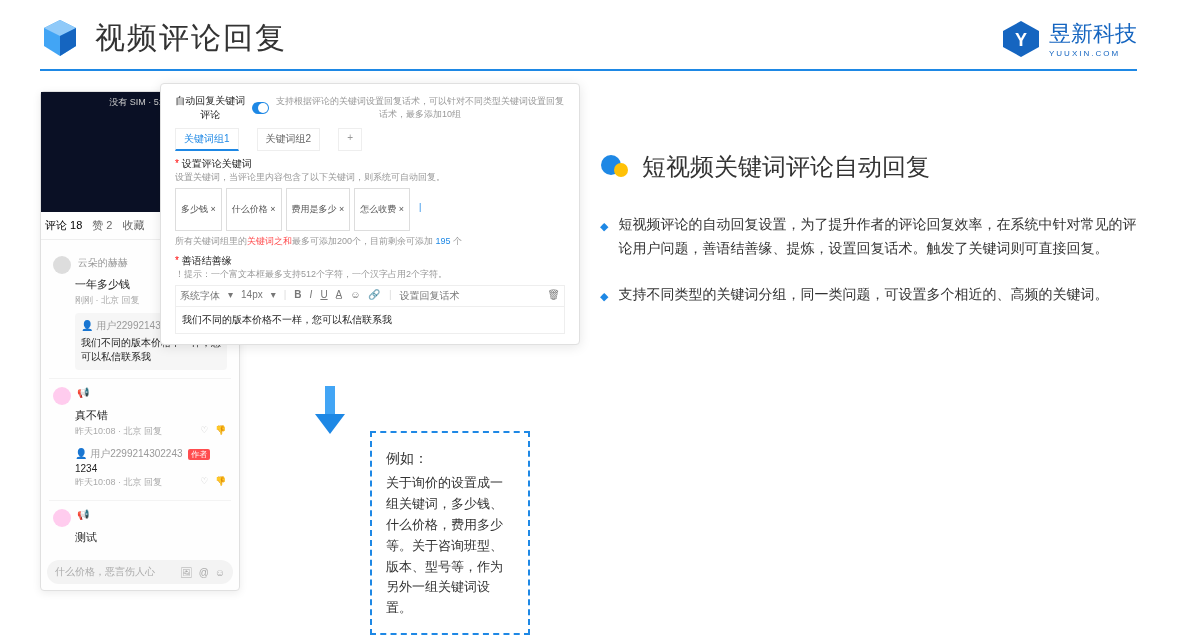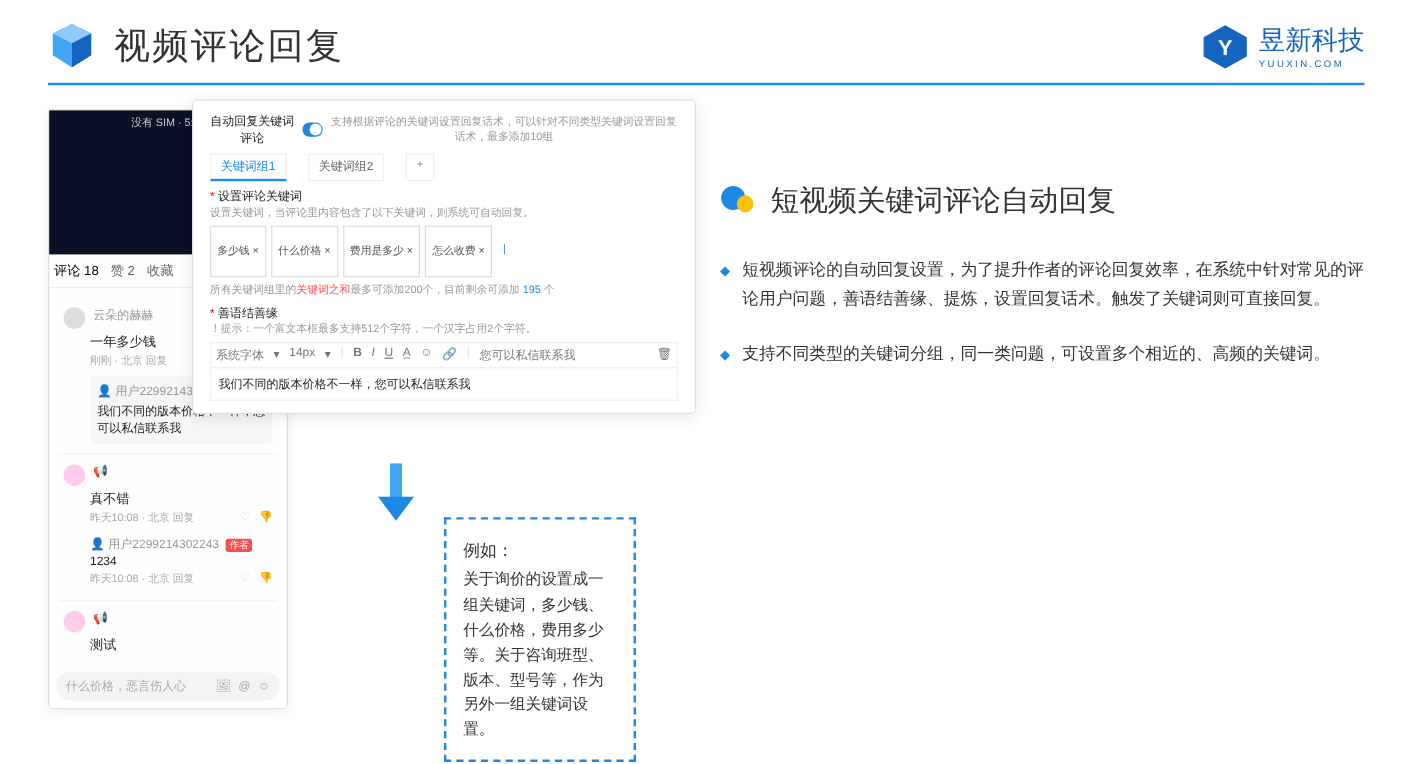--- a/index.html
+++ b/index.html
@@ -175,21 +175,21 @@
         <span>14px</span>
           <span>▾</span>
         <span style="color:#ddd;">|</span>
         <span><b>B</b></span>
         <span><i>I</i></span>
         <span><u>U</u></span>
         <span>A̲</span>
         <span>☺</span>
         <span>🔗</span>
         <span style="color:#ddd;">|</span>
-        <span>您可以私信联系我</span>
+        <span>设置回复话术</span>
         <span style="margin-left:auto;">🗑</span>
       </div>
       <div class="reply-text">我们不同的版本价格不一样，您可以私信联系我</div>
     </div>
 
     <svg class="arrow" width="40" height="50" viewBox="0 0 40 50">
       <rect x="15" y="0" width="10" height="30" fill="#42A5F5"></rect>
       <polygon points="5,28 35,28 20,48" fill="#1E88E5"></polygon>
     </svg>
 

